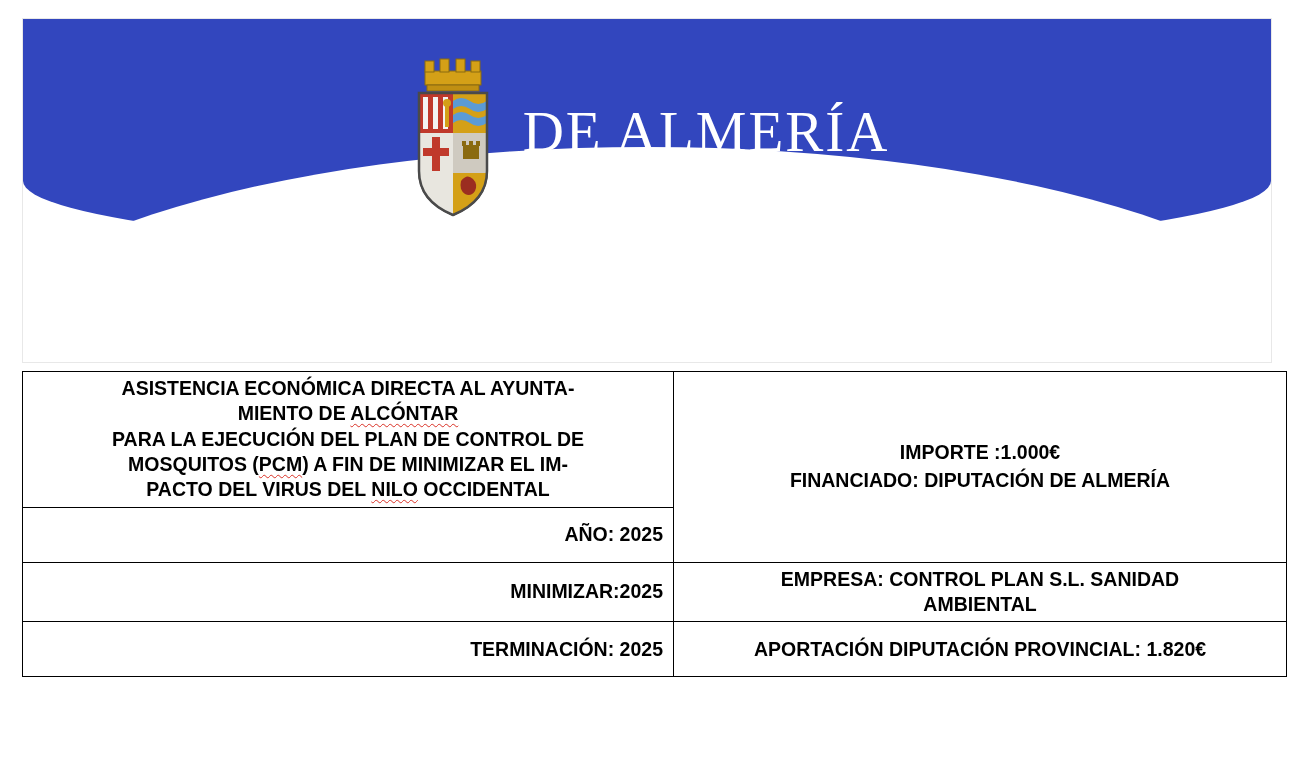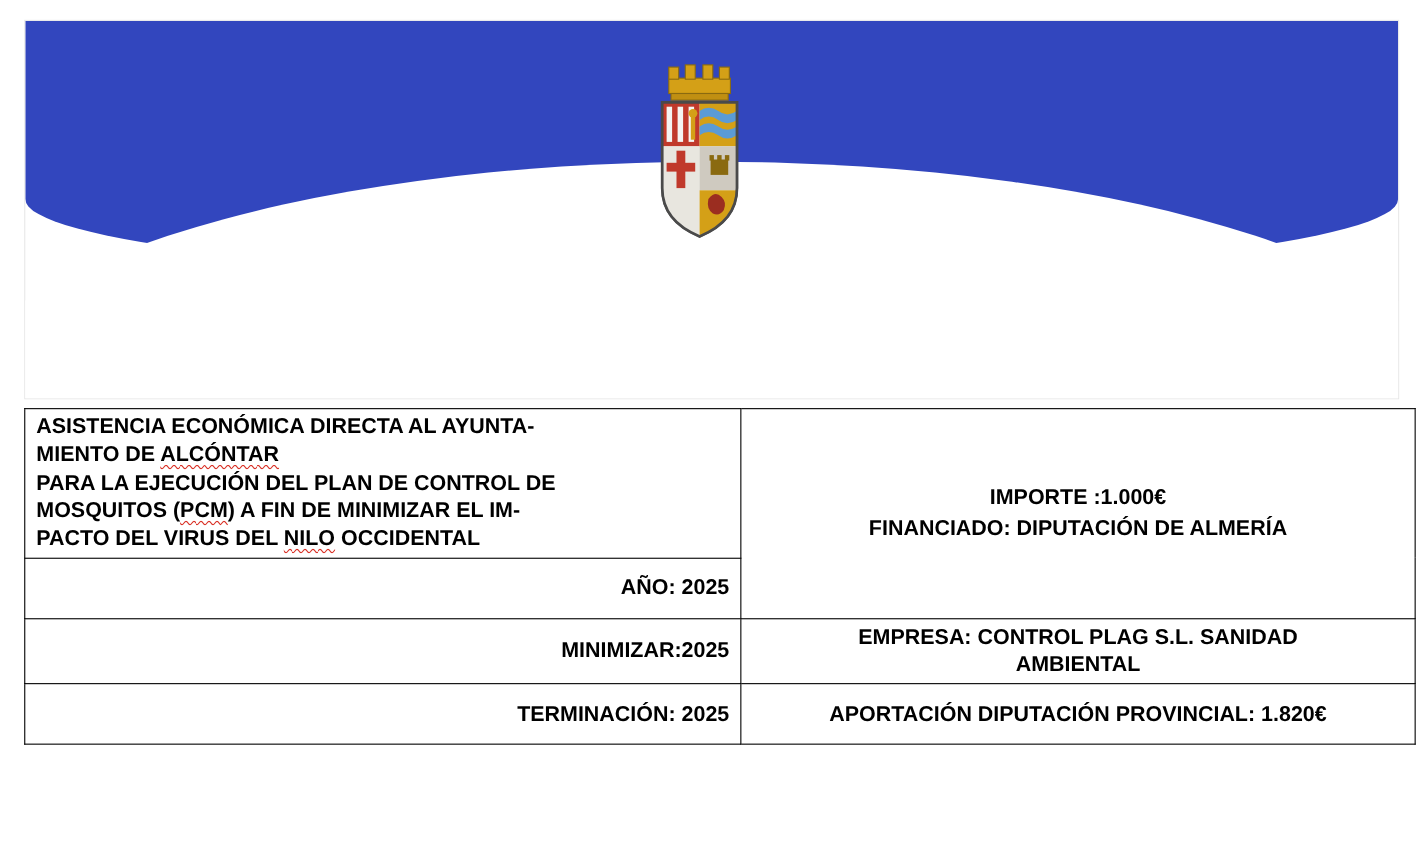--- a/index.html
+++ b/index.html
@@ -104,21 +104,21 @@
     vertical-align: middle;
     font-weight: bold;
     font-size: 19.5px;
     line-height: 1.3;
     padding: 4px 10px;
   }
   .col-left  { width: 630px; }
   .col-right { width: 592px; }
 
   .cell-title {
-    text-align: left;
+    text-align: center;
     padding: 12px 14px 10px 14px;
   }
   .cell-title .spell {
     text-decoration: underline;
     text-decoration-style: wavy;
     text-decoration-color: #d93025;
     text-decoration-thickness: 1px;
     text-underline-offset: 3px;
   }
   .cell-amount {
@@ -193,20 +193,21 @@
             <path d="M56 132 q6 -8 12 -2 q5 5 2 12 q-4 6 -10 3 q-6 -4 -4 -13 z" fill="#9b2d20"></path>
 
             <rect x="40" y="56" width="4" height="22" fill="#d4a017"></rect>
             <circle cx="42" cy="54" r="4" fill="#d4a017"></circle>
           </g>
           <path d="M14 44 H82 V122 Q82 152 48 166 Q14 152 14 122 Z" fill="none" stroke="#4a4a4a" stroke-width="2.5"></path>
         </svg>
       </div>
 
       <div class="logo-text">
+        <span class="l2">DE ALMERÍA</span>
       </div>
     </div>
   </div>
 
   <table class="data-table">
     <tbody>
       <tr>
         <td class="col-left cell-title" rowspan="2">
           <div>ASISTENCIA ECONÓMICA DIRECTA AL AYUNTA-</div>
           <div>MIENTO DE <span class="spell">ALCÓNTAR</span></div>
@@ -219,21 +220,21 @@
           <div>FINANCIADO: DIPUTACIÓN DE ALMERÍA</div>
         </td>
       </tr>
       <tr></tr>
       <tr>
         <td class="col-left cell-left-plain">AÑO: 2025</td>
       </tr>
       <tr>
         <td class="col-left cell-left-plain">MINIMIZAR:2025</td>
         <td class="col-right cell-company">
-          <div>EMPRESA: CONTROL <span class="spell">PLAG</span> <span class="spell">S.L.</span>  SANIDAD</div>
+          <div>EMPRESA: CONTROL <span class="spell">PLAN</span> <span class="spell">S.L.</span>  SANIDAD</div>
           <div>AMBIENTAL</div>
         </td>
       </tr>
       <tr>
         <td class="col-left cell-left-plain">TERMINACIÓN: 2025</td>
         <td class="col-right cell-right-plain">APORTACIÓN DIPUTACIÓN PROVINCIAL: 1.820€</td>
       </tr>
     </tbody>
   </table>
 

